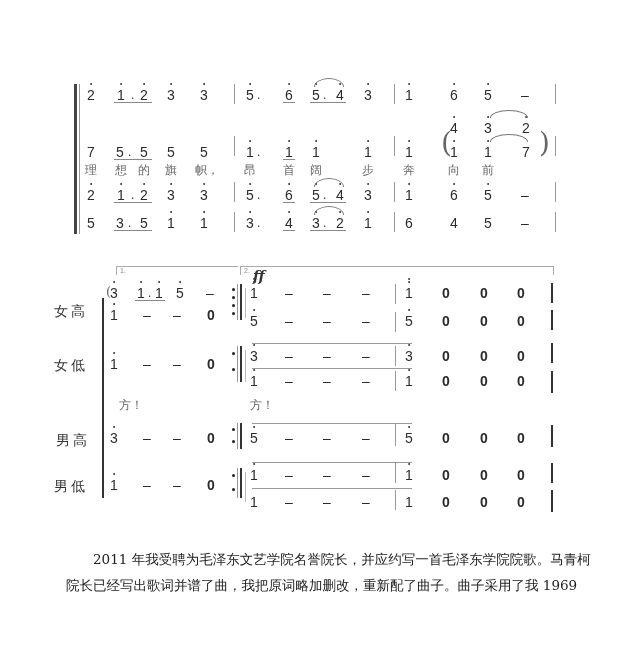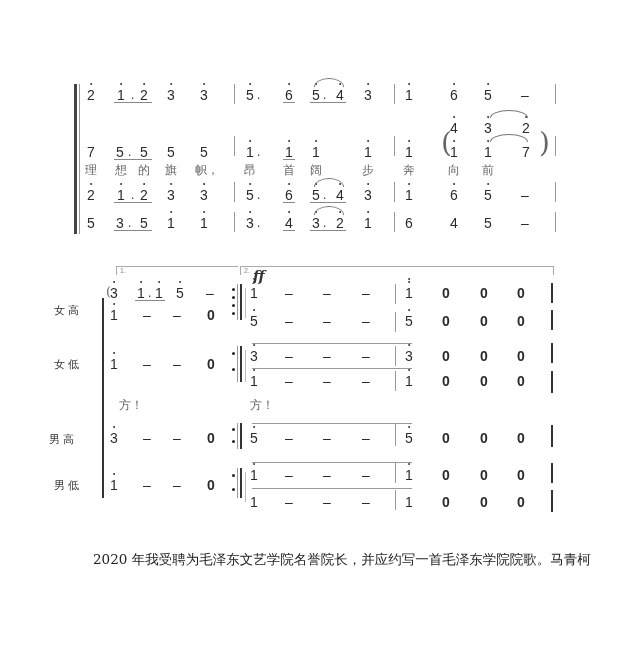--- a/index.html
+++ b/index.html
@@ -13,21 +13,21 @@
        background:#333; border-radius:50%; transform:translateX(-50%); }
   .dot-up2::before { content:""; position:absolute; left:50%; top:-5px; width:2px; height:2px;
        background:#333; border-radius:50%; transform:translateX(-50%); box-shadow:0 -3px 0 #333; }
   .aug { position:absolute; font-size:12px; color:#333; }
   .ul { position:absolute; height:1px; background:#888; }
   .bar { position:absolute; width:1px; background:#999; }
   .bar.dark { background:#333; width:2px; }
   .brace { position:absolute; width:3px; background:#444; }
   .lyric { position:absolute; font-size:12px; color:#666; font-family:"DejaVu Serif","Liberation Serif",serif;
            transform:translateX(-50%); white-space:nowrap; }
-  .label { position:absolute; font-size:11px; color:#333; font-family:"DejaVu Sans",sans-serif; white-space:nowrap; letter-spacing:3px; }
+  .label { position:absolute; font-size:14px; color:#333; font-family:"DejaVu Sans",sans-serif; white-space:nowrap; letter-spacing:3px; }
   .slur { position:absolute; border:1px solid #777; border-bottom:none; border-radius:50% 50% 0 0 / 100% 100% 0 0; }
   .tie-line { position:absolute; height:1px; background:#999; }
   .repeat-dots { position:absolute; width:3px; }
   .repeat-dots span { position:absolute; width:3px; height:3px; background:#222; border-radius:50%; left:0; }
   .volta { position:absolute; border-top:1px solid #aaa; border-left:1px solid #aaa; height:8px; }
   .volta-label { position:absolute; font-size:7px; color:#888; }
   .dyn { position:absolute; font-family:"DejaVu Serif",serif; font-style:italic; font-weight:bold; font-size:14px; color:#333; }
   .paren { position:absolute; font-size:16px; color:#666; font-family:"DejaVu Serif",serif; }
   .para { position:absolute; left:66px; width:505px; font-family:"DejaVu Serif","Liberation Serif",serif;
           font-size:13.5px; line-height:26px; color:#222; }
@@ -180,21 +180,21 @@
 
   <div class="volta" style="left:116px;top:266px;width:121px;"></div>
   <span class="volta-label" style="left:120px;top:267px;">1.</span>
   <div class="volta" style="left:240px;top:266px;width:312px;border-right:1px solid #aaa;"></div>
   <span class="volta-label" style="left:244px;top:267px;">2.</span>
   <span class="dyn" style="left:253px;top:268px;">ff</span>
 
   <div class="bar dark" style="left:102px;top:298px;height:200px;"></div>
   <span class="label" style="left:54px;top:303px;">女高</span>
   <span class="label" style="left:54px;top:357px;">女低</span>
-  <span class="label" style="left:49px;top:432px;">男高</span>
+  <span class="label" style="left:56px;top:432px;">男高</span>
   <span class="label" style="left:54px;top:478px;">男低</span>
 
   <span class="paren" style="left:106px;top:284px;font-size:13px;">(</span>
   <span class="n dot-up" style="left:114px;top:286px;">3</span>
   <span class="n dot-up" style="left:141px;top:286px;">1</span>
   <span class="aug" style="left:148px;top:286px;">.</span>
   <span class="n dot-up" style="left:159px;top:286px;">1</span>
   <div class="ul" style="left:135px;top:300px;width:30px;"></div>
   <span class="n dot-up" style="left:180px;top:286px;">5</span>
   <span class="n" style="left:210px;top:286px;">–</span>
@@ -334,16 +334,17 @@
   <span class="n bold" style="left:521px;top:468px;">0</span>
   <span class="n" style="left:409px;top:495px;">1</span>
   <span class="n bold" style="left:446px;top:495px;">0</span>
   <span class="n bold" style="left:484px;top:495px;">0</span>
   <span class="n bold" style="left:521px;top:495px;">0</span>
 
   <div class="bar dark" style="left:551px;top:463px;height:20px;"></div>
   <div class="bar dark" style="left:551px;top:490px;height:22px;"></div>
 
   <div class="para" style="top:546px;">
-    <p class="indent">2020 年我受聘为毛泽东文艺学院名誉院长，并应约写一首毛泽东学院院歌。马青柯</p>
+    <p class="indent">2011 年我受聘为毛泽东文艺学院名誉院长，并应约写一首毛泽东学院院歌。马青柯</p>
+    <p>院长已经写出歌词并谱了曲，我把原词略加删改，重新配了曲子。曲子采用了我 1969</p>
   </div>
   <div class="fade"></div>
 </div>
 
 </body></html>

